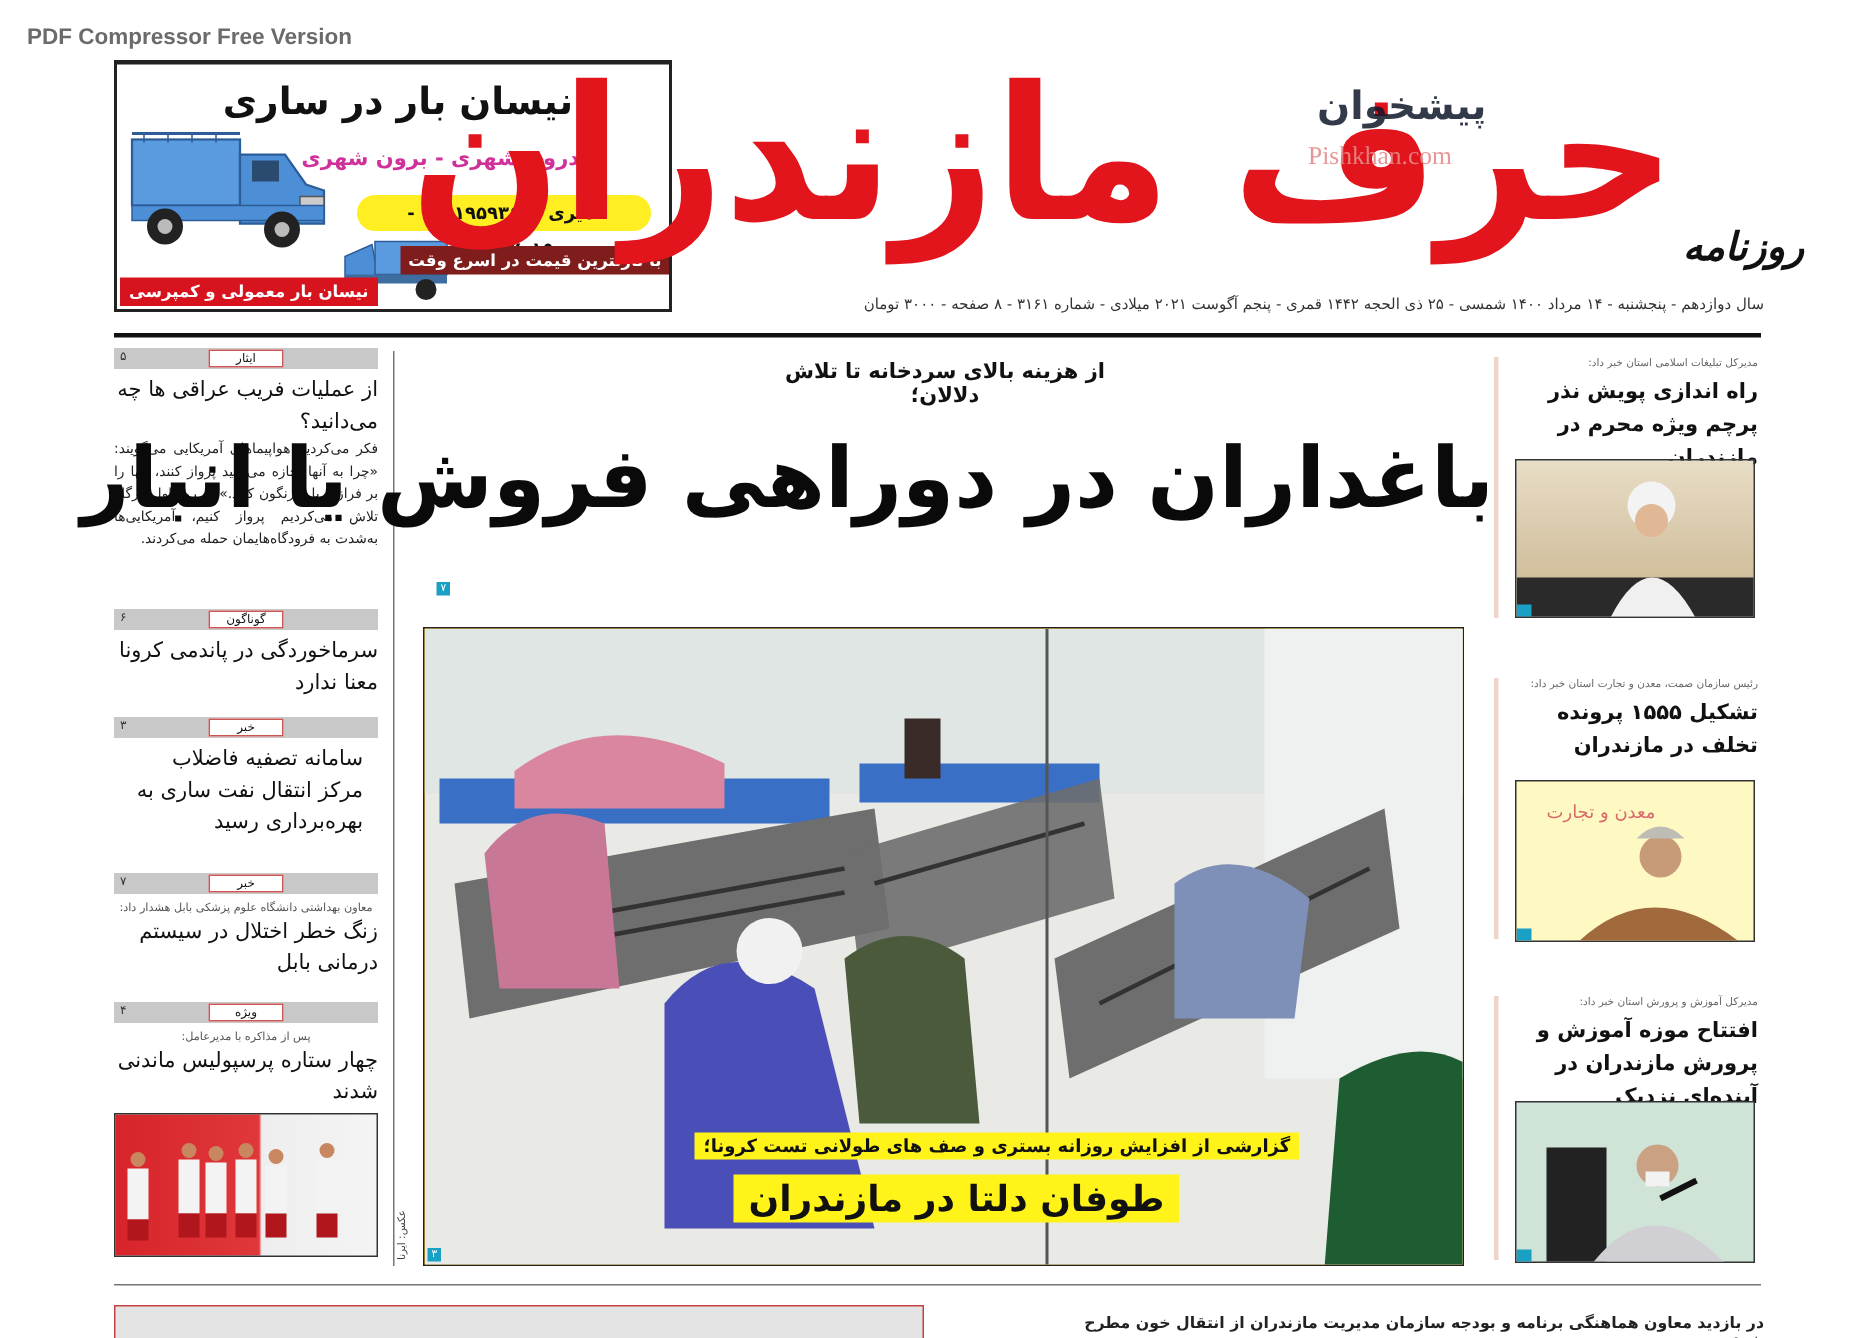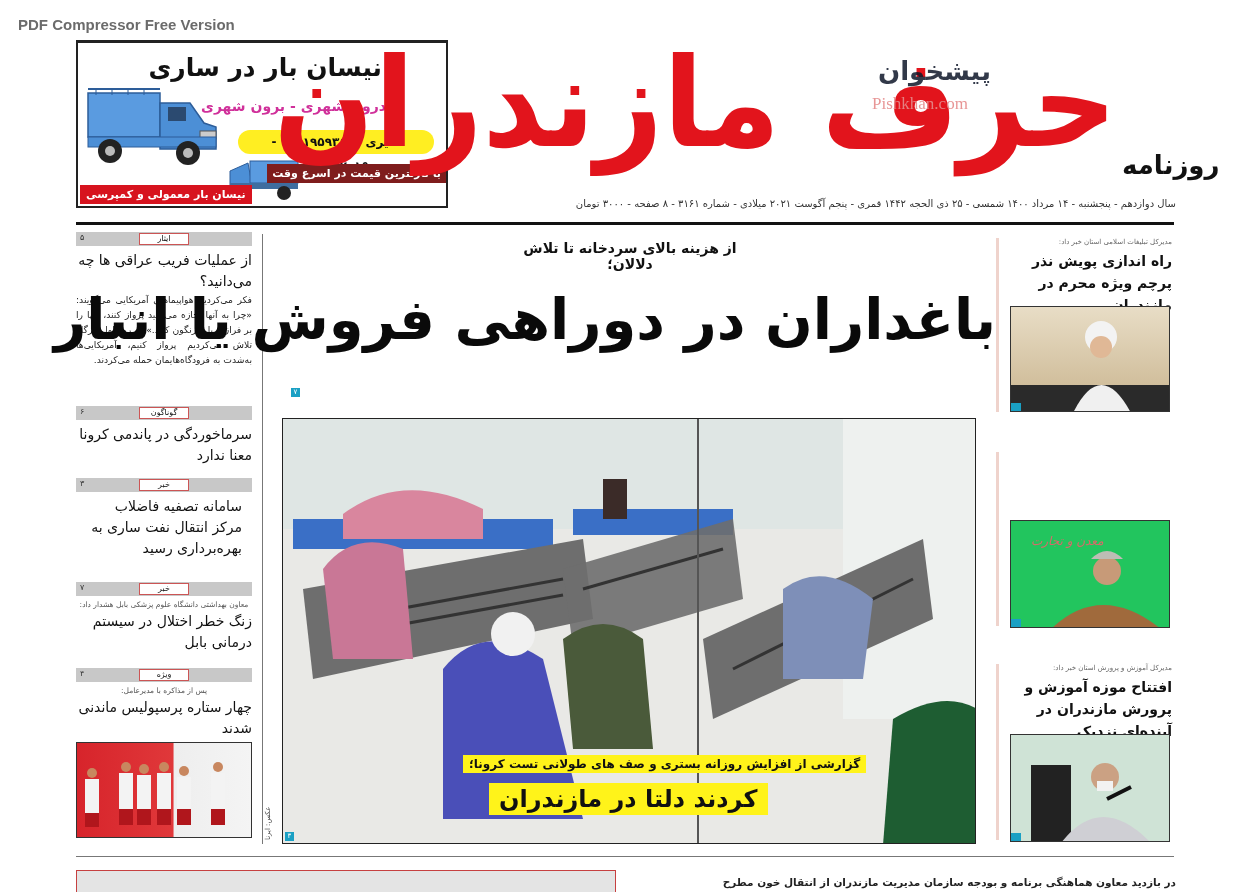--- a/index.html
+++ b/index.html
@@ -18,21 +18,21 @@
   .ad-red1 { position: absolute; right: 0; top: 121px; background: #7f1d1d; color: #fff; font-size: 11px; font-weight: bold; padding: 3px 5px; direction: rtl; }
   .ad-red2 { position: absolute; left: 2px; top: 142px; background: #d7131e; color: #fff; font-size: 11px; font-weight: bold; padding: 3px 6px; direction: rtl; }
   .truck-big { position: absolute; left: 4px; top: 40px; width: 140px; height: 86px; }
   .truck-small { position: absolute; left: 148px; top: 112px; width: 78px; height: 48px; }
 
   
   .mast { left: 480px; top: 36px; width: 645px; height: 150px; }
   .mast-title { position: absolute; right: 8px; top: -8px; font-family: "DejaVu Sans", sans-serif; font-weight: bold; font-size: 118px; color: #e2141c; direction: rtl; letter-spacing: -6px; line-height: 150px; transform: scaleY(1.05); white-space: nowrap; }
   .mast-pish { position: absolute; left: 398px; top: 20px; color: #0f172a; font-size: 26px; font-weight: bold; opacity: 0.85; direction: rtl; }
   .mast-pishurl { position: absolute; left: 392px; top: 58px; color: #e58b8b; font-size: 17px; font-family: Liberation Serif, serif; opacity: 0.9; }
-  .rooznameh { left: 1122px; top: 150px; font-size: 26px; font-weight: bold; color: #111; direction: rtl; }
+  .rooznameh { left: 1122px; top: 150px; font-size: 26px; font-weight: bold; font-style: italic; color: #111; direction: rtl; }
   .dateline { left: 556px; top: 198px; width: 620px; font-size: 10px; color: #333; direction: rtl; text-align: right; white-space: nowrap; }
   .mast-rule { left: 76px; top: 222px; width: 1098px; height: 3px; background: #111; }
 
   
   .lcol { left: 76px; top: 232px; width: 176px; }
   .sect-bar { position: relative; height: 14px; background: #c8c8c8; margin-bottom: 4px; }
   .sect-bar .tag { position: absolute; left: 50%; transform: translateX(-50%); top: 1px; height: 12px; width: 50px; background: #fff; border: 1px solid #cc5555; font-size: 8px; text-align: center; line-height: 10px; direction: rtl; }
   .sect-bar .num { position: absolute; left: 4px; top: 1px; font-size: 8px; color: #333; }
   .l-head { font-weight: normal; font-size: 14px; line-height: 21px; text-align: right; direction: rtl; color: #111; }
   .l-kicker { font-size: 7.5px; color: #555; text-align: center; direction: rtl; margin-bottom: 2px; }
@@ -210,21 +210,21 @@
 
     <path d="M40 150 Q70 110 120 130 L130 240 L50 240 Z" fill="#c97796"></path>
     <path d="M160 250 Q200 200 260 240 L300 400 L160 400 Z" fill="#4a4fb8"></path>
     <circle cx="230" cy="215" r="22" fill="#f1f1f1"></circle>
     <path d="M280 220 Q320 190 360 220 L370 330 L290 330 Z" fill="#4a5a3a"></path>
     <path d="M500 170 Q540 140 590 180 L580 260 L500 260 Z" fill="#7e8fb8"></path>
     <path d="M610 300 Q660 270 694 290 L694 426 L600 426 Z" fill="#1e5d32"></path>
     <line x1="415" y1="0" x2="415" y2="426" stroke="#555" stroke-width="2"></line>
   </svg>
   <div class="cap-kicker">گزارشی از افزایش روزانه بستری و صف های طولانی تست کرونا؛</div>
-  <div class="cap-title">کردند دلتا در مازندران</div>
+  <div class="cap-title">طوفان دلتا در مازندران</div>
   <div class="pagebadge" style="position:absolute; left:2px; bottom:2px;">۳</div>
 </div>
 <div class="abs photo-credit">عکس: ایرنا</div>
 
 <div class="abs rcol" style="top:238px; height:180px;">
   <div class="r-rule" style="top:0; height:174px;"></div>
   <div style="padding-left:30px;">
     <div class="r-kicker">مدیرکل تبلیغات اسلامی استان خبر داد:</div>
     <div class="r-head">راه اندازی پویش نذر پرچم ویژه محرم در مازندران</div>
   </div>
@@ -234,21 +234,25 @@
       <circle cx="90" cy="30" r="16" fill="#f3f3f3"></circle>
       <circle cx="90" cy="40" r="11" fill="#e0b896"></circle>
       <path d="M62 106 Q90 50 120 106 Z" fill="#f0f0f0"></path>
       <rect x="0" y="96" width="10" height="10" fill="#1aa0c4"></rect>
     </svg>
   </div>
 </div>
 
 <div class="abs rcol" style="top:452px; height:180px;">
   <div class="r-rule" style="top:0; height:174px;"></div>
-  <div class="r-photo" style="top:68px; height:108px; background:#22c55e;font-style:italic;">
+  <div style="padding-left:14px;">
+    <div class="r-kicker">رئیس سازمان صمت، معدن و تجارت استان خبر داد:</div>
+    <div class="r-head">تشکیل ۱۵۵۵ پرونده تخلف در مازندران</div>
+  </div>
+  <div class="r-photo" style="top:68px; height:108px; background:#fef9c3;">
     <svg width="160" height="108" viewBox="0 0 160 108">
       <text x="20" y="24" font-size="12" fill="#d86a6a" font-family="DejaVu Sans, sans-serif">معدن و تجارت</text>
       <path d="M40 108 Q90 60 150 108 Z" fill="#a06a3c"></path>
       <circle cx="96" cy="50" r="14" fill="#c79a78"></circle>
       <path d="M80 38 Q96 22 112 38 Z" fill="#bdbdb5"></path>
       <rect x="0" y="98" width="10" height="10" fill="#1aa0c4"></rect>
     </svg>
   </div>
 </div>
 

